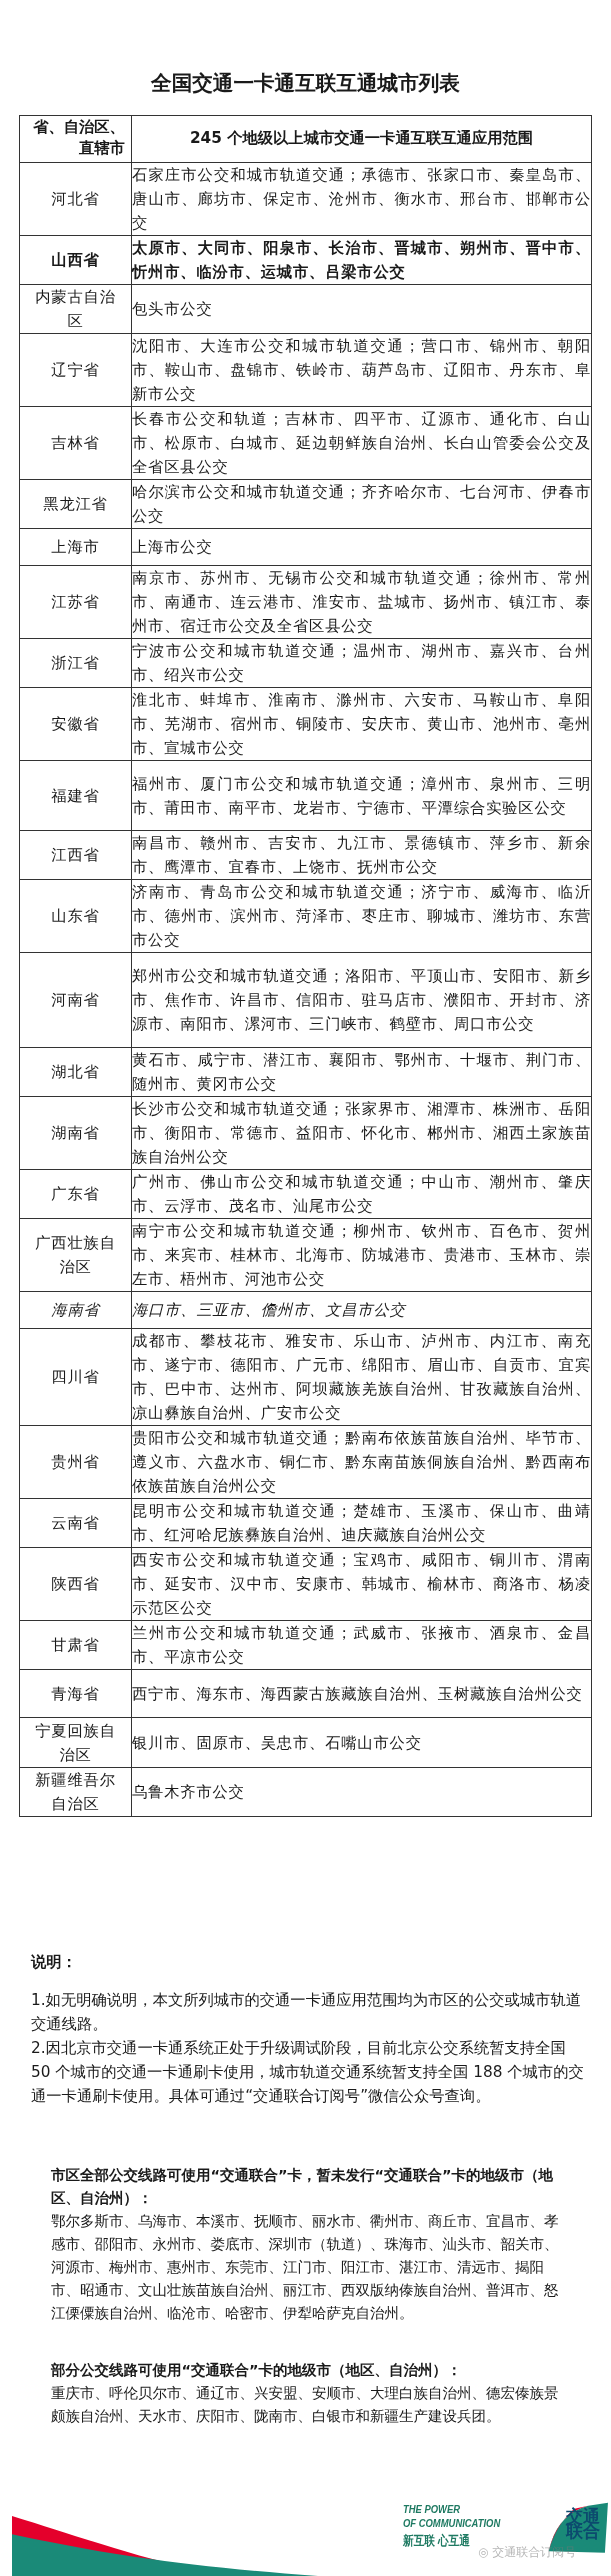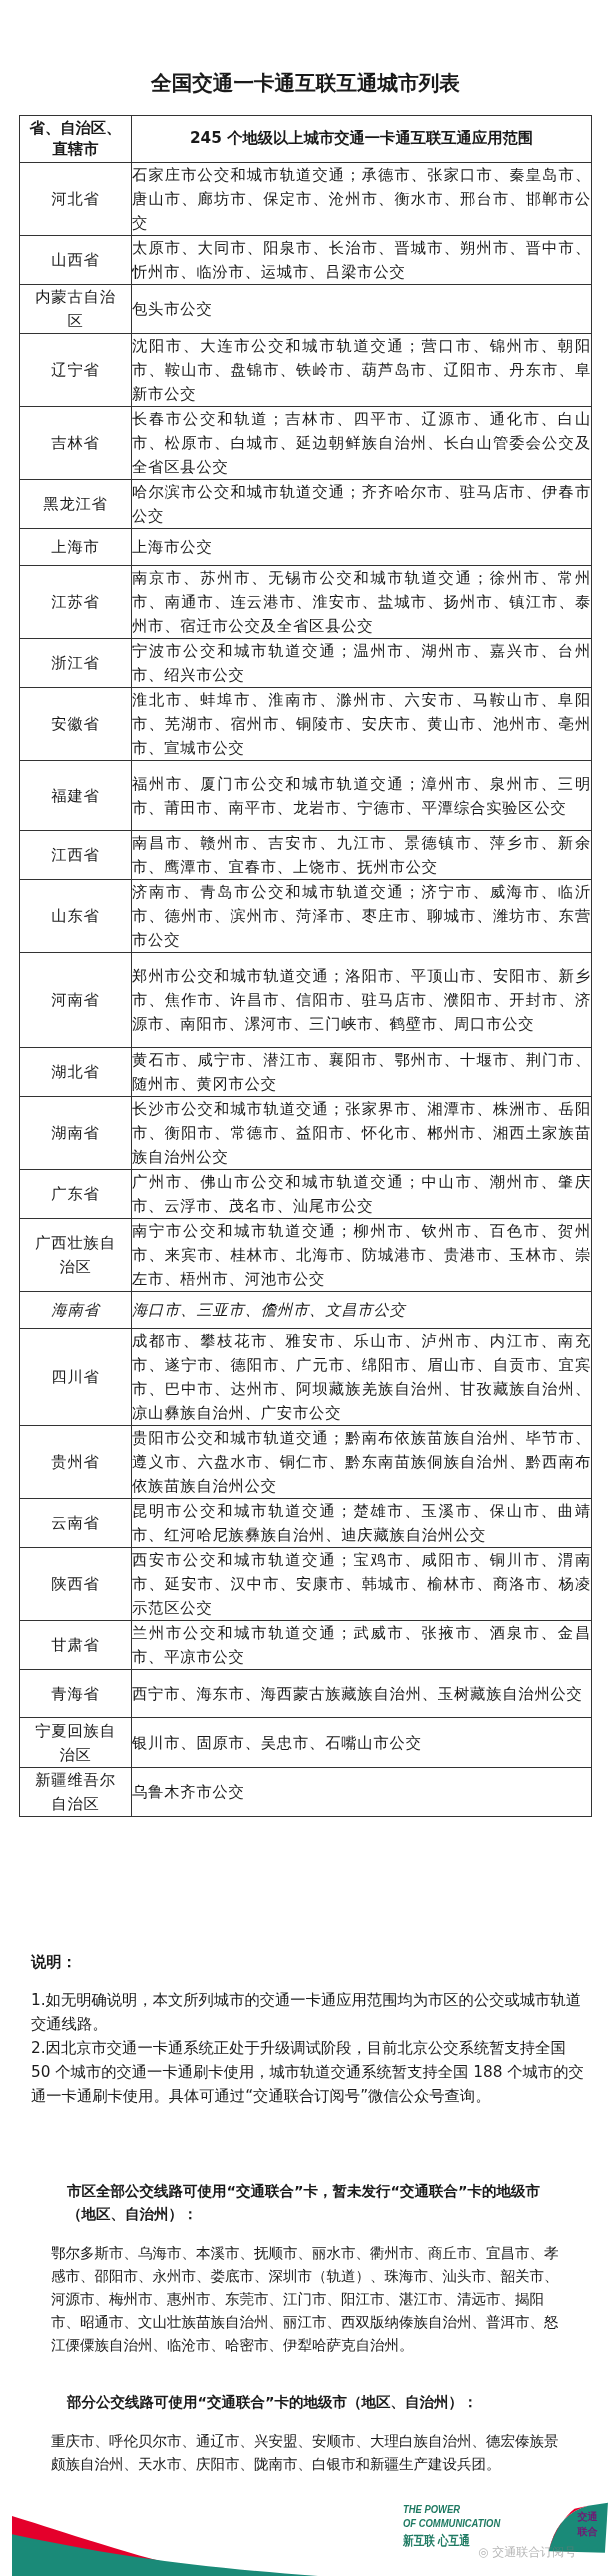--- a/index.html
+++ b/index.html
@@ -6,43 +6,43 @@
   body { width: 611px; height: 2576px; position: relative; overflow: hidden;
          font-family: "DejaVu Serif", "Liberation Serif", serif; color: #1a1a1a; }
   .title { position: absolute; top: 70px; left: 0; width: 611px; text-align: center;
            font-size: 20.6px; font-weight: bold; letter-spacing: 0px; line-height: 27.5px;
            font-family: "DejaVu Sans", sans-serif; }
   table.cities { position: absolute; top: 115px; left: 19px; width: 573px;
                  border-collapse: collapse; table-layout: fixed; }
   table.cities td, table.cities th { border: 1.5px solid #333; padding: 0; vertical-align: middle; }
   table.cities col.c1 { width: 112px; }
   th { font-weight: bold; font-size: 15.3px; line-height: 21.4px; font-family: "DejaVu Sans", sans-serif; }
-  th.h1 { text-align: center; height: 46px; }
+  th.h1 { text-align: right; height: 46px; font-family: Liberation Mono, monospace; }
   th.h2 { text-align: center; }
   td.prov { text-align: center; font-size: 15.3px; line-height: 24px; letter-spacing: 0.8px;
             font-family: "DejaVu Sans", sans-serif; }
   td.scope { font-size: 15.3px; line-height: 24px; padding: 0 9.2px 0 12.2px; letter-spacing: 0.8px;
              font-family: "DejaVu Sans", sans-serif; text-align: justify; }
   .notes { position: absolute; top: 1950px; left: 31px; width: 558px;
            font-family: "DejaVu Sans", sans-serif; font-size: 15.3px; line-height: 24px; }
   .notes .label { font-weight: bold; margin-bottom: 13.8px; }
   .notes p { margin: 0; }
   .blocks { position: absolute; top: 2164px; left: 51px; width: 520px;
             font-family: "DejaVu Sans", sans-serif; font-size: 14.5px; line-height: 23px; }
-  .blocks h3 { margin: 16px; font-size: 14.5px; font-weight: bold; }
+  .blocks h3 { margin: 0; font-size: 14.5px; font-weight: bold; }
   .blocks p { margin: 0 0 34px 0; }
   .footer { position: absolute; top: 2484px; left: 12px; width: 611px; height: 92px; padding-left: 37px; }
   .swoosh { position: absolute; left: 0; top: 0; width: 306px; height: 92px; }
   .slogan { position: absolute; left: 391px; top: 19px; color: #1f7a62;
             font-family: "Liberation Sans", sans-serif; font-weight: bold; font-style: italic;
             font-size: 11.5px; line-height: 13.8px; transform: scaleX(0.82); transform-origin: left top; }
   .slogan .cn { font-style: normal; font-size: 13px; margin-top: 3.1px; }
   .badge { position: absolute; left: 523px; top: 13.8px; width: 76px; height: 61px; }
-  .badge-text { position: absolute; left: 554px; top: 24.5px; color: #701a75; font-weight: bold;
-                font-family: "DejaVu Sans", sans-serif; font-size: 10px; line-height: 15.3px; width: 43px; text-align: center; }
+  .badge-text { position: absolute; left: 554px; top: 24.5px; color: #0c4a6e; font-weight: bold;
+                font-family: "DejaVu Sans", sans-serif; font-size: 17px; line-height: 15.3px; width: 43px; text-align: left; }
   .watermark { position: absolute; left: 466px; top: 60px; color: rgba(120,120,120,0.55);
                font-family: "DejaVu Sans", sans-serif; font-size: 12px; }
 </style>
 </head>
 <body>
 
 <div class="title">全国交通一卡通互联互通城市列表</div>
 
 <table class="cities">
   <colgroup>
@@ -53,39 +53,39 @@
     <tr>
       <th class="h1" style="padding:0 6.1px;">省、自治区、直辖市</th>
       <th class="h2">245 个地级以上城市交通一卡通互联互通应用范围</th>
     </tr>
   </thead>
   <tbody id="rows">
       <tr style="height: 70px;">
         <td class="prov">河北省</td>
         <td class="scope">石家庄市公交和城市轨道交通；承德市、张家口市、秦皇岛市、唐山市、廊坊市、保定市、沧州市、衡水市、邢台市、邯郸市公交</td>
       </tr>
-      <tr style="height: 47px;">
+      <tr style="height: 47px; font-weight: bold;">
         <td class="prov">山西省</td>
         <td class="scope">太原市、大同市、阳泉市、长治市、晋城市、朔州市、晋中市、忻州市、临汾市、运城市、吕梁市公交</td>
       </tr>
       <tr style="height: 48px;">
         <td class="prov" style="padding: 0px 7.6px;">内蒙古自治区</td>
         <td class="scope">包头市公交</td>
       </tr>
       <tr style="height: 70px;">
         <td class="prov">辽宁省</td>
         <td class="scope">沈阳市、大连市公交和城市轨道交通；营口市、锦州市、朝阳市、鞍山市、盘锦市、铁岭市、葫芦岛市、辽阳市、丹东市、阜新市公交</td>
       </tr>
       <tr style="height: 71px;">
         <td class="prov">吉林省</td>
         <td class="scope">长春市公交和轨道；吉林市、四平市、辽源市、通化市、白山市、松原市、白城市、延边朝鲜族自治州、长白山管委会公交及全省区县公交</td>
       </tr>
       <tr style="height: 47px;">
         <td class="prov">黑龙江省</td>
-        <td class="scope">哈尔滨市公交和城市轨道交通；齐齐哈尔市、驻马店市、伊春市公交</td>
+        <td class="scope">哈尔滨市公交和城市轨道交通；齐齐哈尔市、七台河市、伊春市公交</td>
       </tr>
       <tr style="height: 37px;">
         <td class="prov">上海市</td>
         <td class="scope">上海市公交</td>
       </tr>
       <tr style="height: 70px;">
         <td class="prov">江苏省</td>
         <td class="scope">南京市、苏州市、无锡市公交和城市轨道交通；徐州市、常州市、南通市、连云港市、淮安市、盐城市、扬州市、镇江市、泰州市、宿迁市公交及全省区县公交</td>
       </tr>
       <tr style="height: 47px;">

